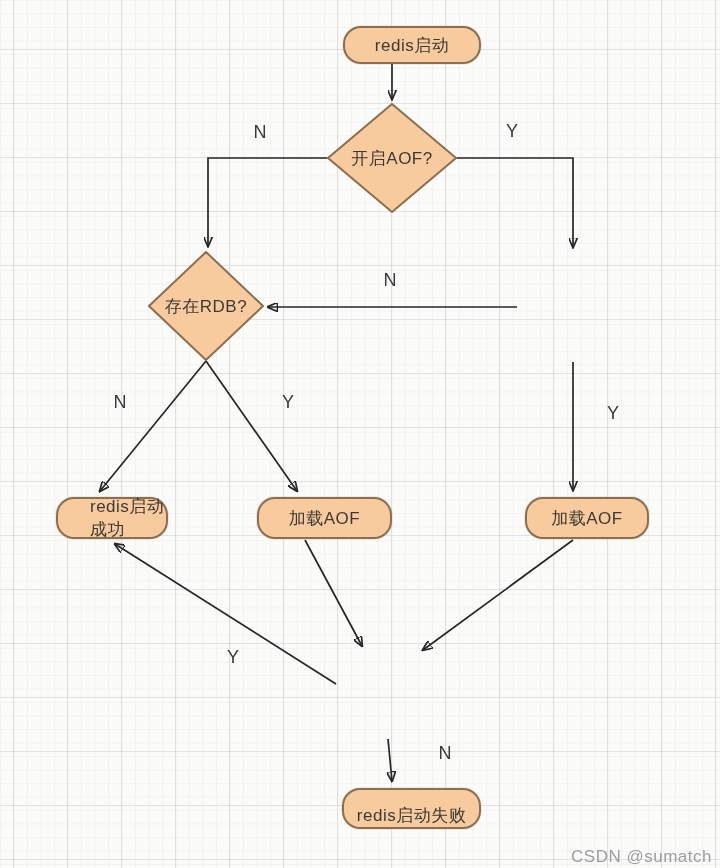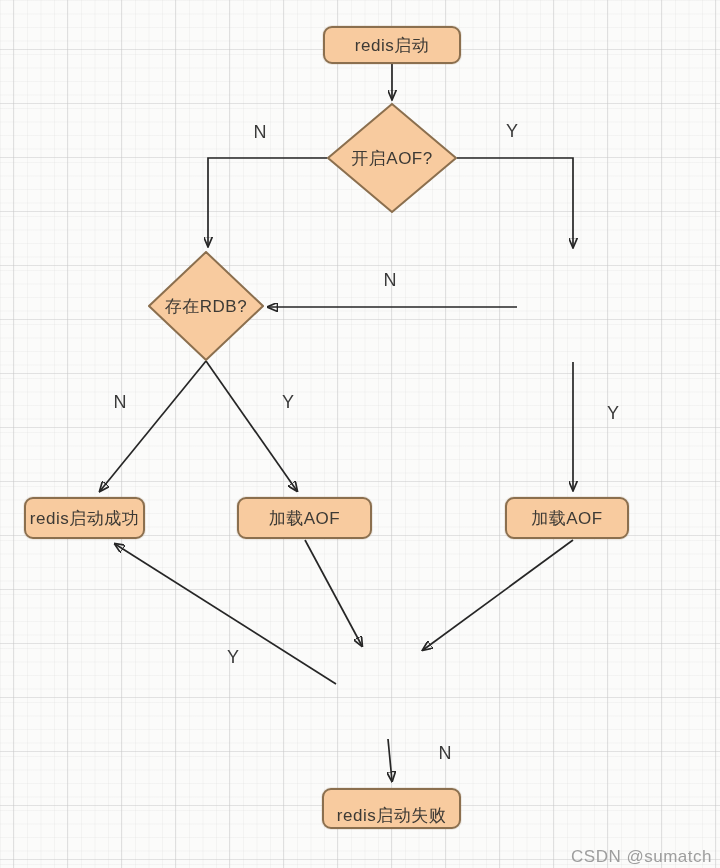--- a/index.html
+++ b/index.html
@@ -14,22 +14,22 @@
       linear-gradient(to bottom, rgba(200,200,200,.50) 1px, transparent 1px),
       linear-gradient(to right, rgba(215,215,215,.22) 1px, transparent 1px),
       linear-gradient(to bottom, rgba(215,215,215,.22) 1px, transparent 1px);
     background-size:54px 54px,54px 54px,13.5px 13.5px,13.5px 13.5px;
     background-position:13px 49px,13px 49px,0 0,0 0;
   }
   .edges{position:absolute;left:0;top:0;width:720px;height:868px;z-index:1;}
   .edges path{stroke:#262626;stroke-width:1.7;fill:none;}
   .node{position:absolute;z-index:2;display:flex;align-items:center;justify-content:center;
         color:#3d3a35;font-size:17px;letter-spacing:.5px;}
-  .rect{background:#f8cb9f;border:2px solid #8b6f4e;border-radius:9px;box-sizing:border-box;
-        box-shadow:0 0 0 1px rgba(139,111,78,.12);}
+  .rect{background:#f8cb9f;border:2px solid #8b6f4e;border-radius:18px;box-sizing:border-box;
+        box-shadow:0 0 0 1px rgba(139,111,78,.12);margin-left:20px;}
   .diamond{background:transparent;}
   .diamond svg{position:absolute;left:0;top:0;}
   .diamond .lbl{position:relative;z-index:1;}
   .elabel{position:absolute;z-index:2;transform:translate(-50%,-50%);
           font-size:18px;color:#3a3a3a;}
   .wm-main{position:absolute;z-index:3;right:14px;top:824px;
            font-size:21px;font-weight:bold;color:#7e7e7e;letter-spacing:1px;
            text-shadow:1px 1px 0 rgba(255,255,255,.85);}
   .wm-sub{position:absolute;z-index:3;right:8px;top:847px;
           font-size:17px;color:#9d9d9d;letter-spacing:.5px;}
@@ -70,21 +70,21 @@
   </div>
 
   <div class="node diamond" style="left:148px;top:251px;width:116px;height:110px;">
     <svg width="116" height="110" viewBox="0 0 116 110">
       <polygon points="58,1 115,55 58,109 1,55" fill="#f8cb9f" stroke="#8b6f4e" stroke-width="2"></polygon>
     </svg>
     <span class="lbl">存在RDB?</span>
   </div>
 
 
-  <div class="node rect" style="left:24px;top:497px;width:121px;height:42px;">
+  <div class="node rect" style="left:36px;top:497px;width:112px;height:42px;padding-left:32px;">
     <span class="lbl">redis启动成功</span>
   </div>
 
   <div class="node rect" style="left:237px;top:497px;width:135px;height:42px;">
     <span class="lbl">加载AOF</span>
   </div>
 
   <div class="node rect" style="left:505px;top:497px;width:124px;height:42px;">
     <span class="lbl">加载AOF</span>
   </div>

